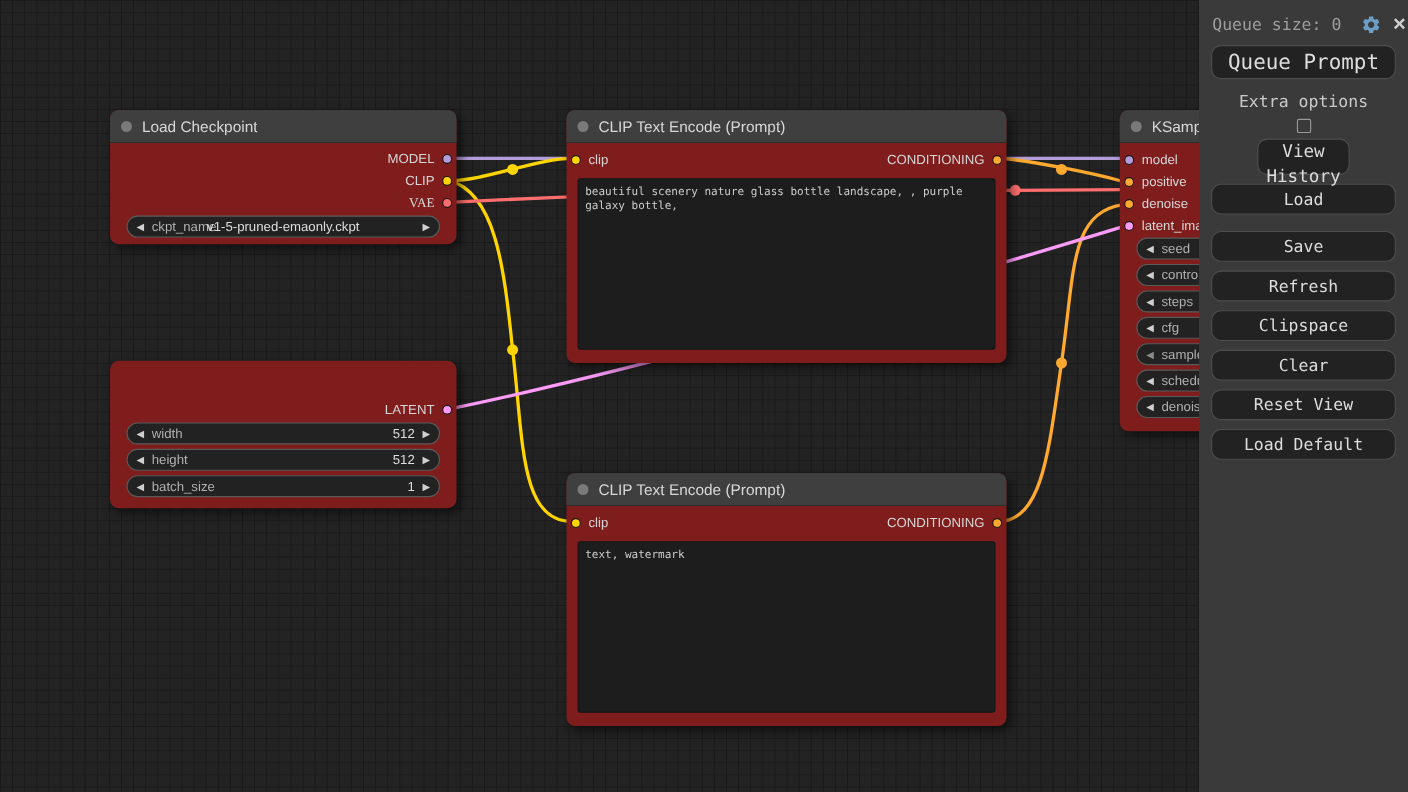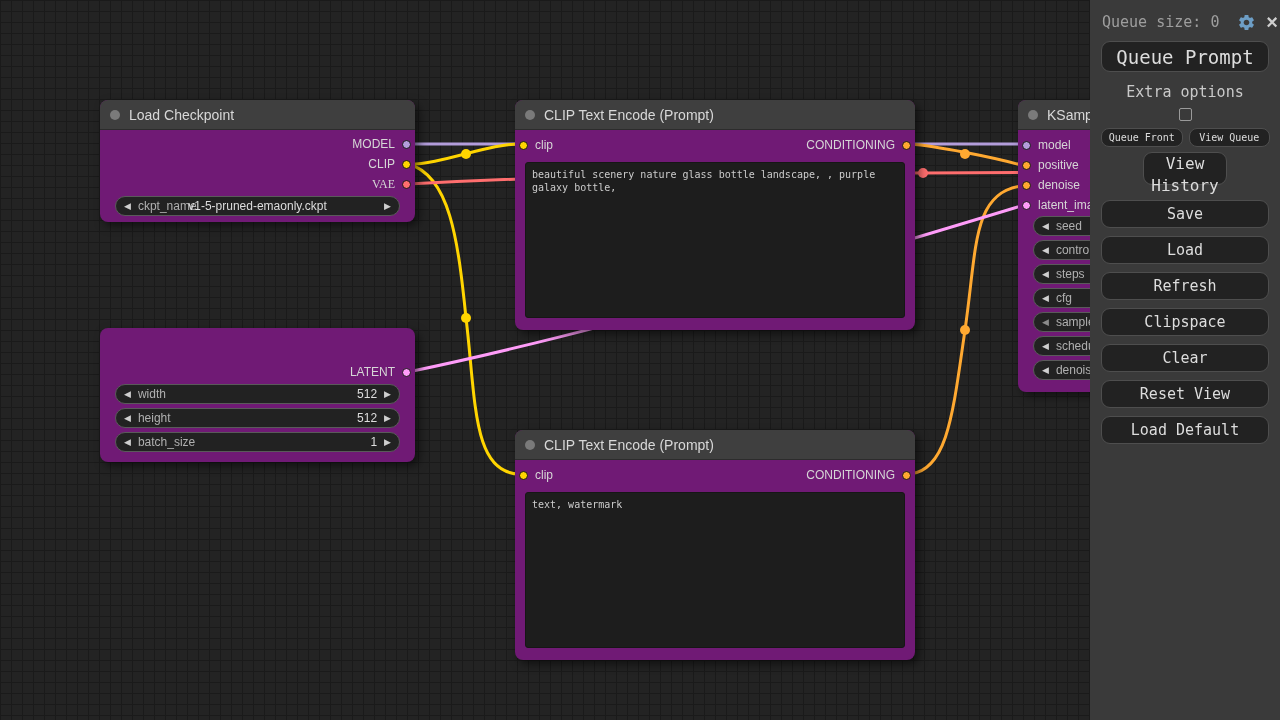--- a/index.html
+++ b/index.html
@@ -13,21 +13,21 @@
     background-image:
       linear-gradient(#1a1a1a 1px, transparent 1px),
       linear-gradient(90deg, #1a1a1a 1px, transparent 1px);
     background-size:11px 11px;
   }
   svg.wires { position:absolute; left:0; top:0; z-index:1; pointer-events:none; }
   svg.wires path { fill:none; stroke-width:3; }
 
   
   .node {
-    position:absolute; z-index:2; background:#701a75;
+    position:absolute; z-index:2; background:#7f1d1d;
     border-radius:8px; box-shadow:4px 4px 10px rgba(0,0,0,.55);
   }
   .node-header {
     height:30px; background:#3f3f3f; border-radius:8px 8px 0 0;
     display:flex; align-items:center; padding:0 10px; gap:9px;
     border-bottom:1px solid #2c2c2c;
   }
   .collapse-dot { width:10px; height:10px; border-radius:50%; background:#7a7a7a; flex:0 0 auto; }
   .node-title { color:#d8d8d8; font-size:14px; white-space:nowrap; overflow:hidden; }
 
@@ -246,27 +246,23 @@
     <span class="close-icon">×</span>
   </div>
 
   <button class="btn queue-prompt-btn">Queue Prompt</button>
 
   <div class="extra-row">
     <span>Extra options</span>
     <input type="checkbox" class="extra-checkbox" style="">
   </div>
 
-  <div class="small-btn-row">
-    <button class="btn small-btn">Queue Front</button>
-    <button class="btn small-btn">View Queue</button>
-  </div>
 
   <button class="btn view-history-btn"><span>View</span><br><span>History</span></button>
 
+  <button class="btn big-btn">Load</button>
   <button class="btn big-btn first">Save</button>
-  <button class="btn big-btn">Load</button>
   <button class="btn big-btn">Refresh</button>
   <button class="btn big-btn">Clipspace</button>
   <button class="btn big-btn">Clear</button>
   <button class="btn big-btn">Reset View</button>
   <button class="btn big-btn">Load Default</button>
 </div>
 
 </body></html>

